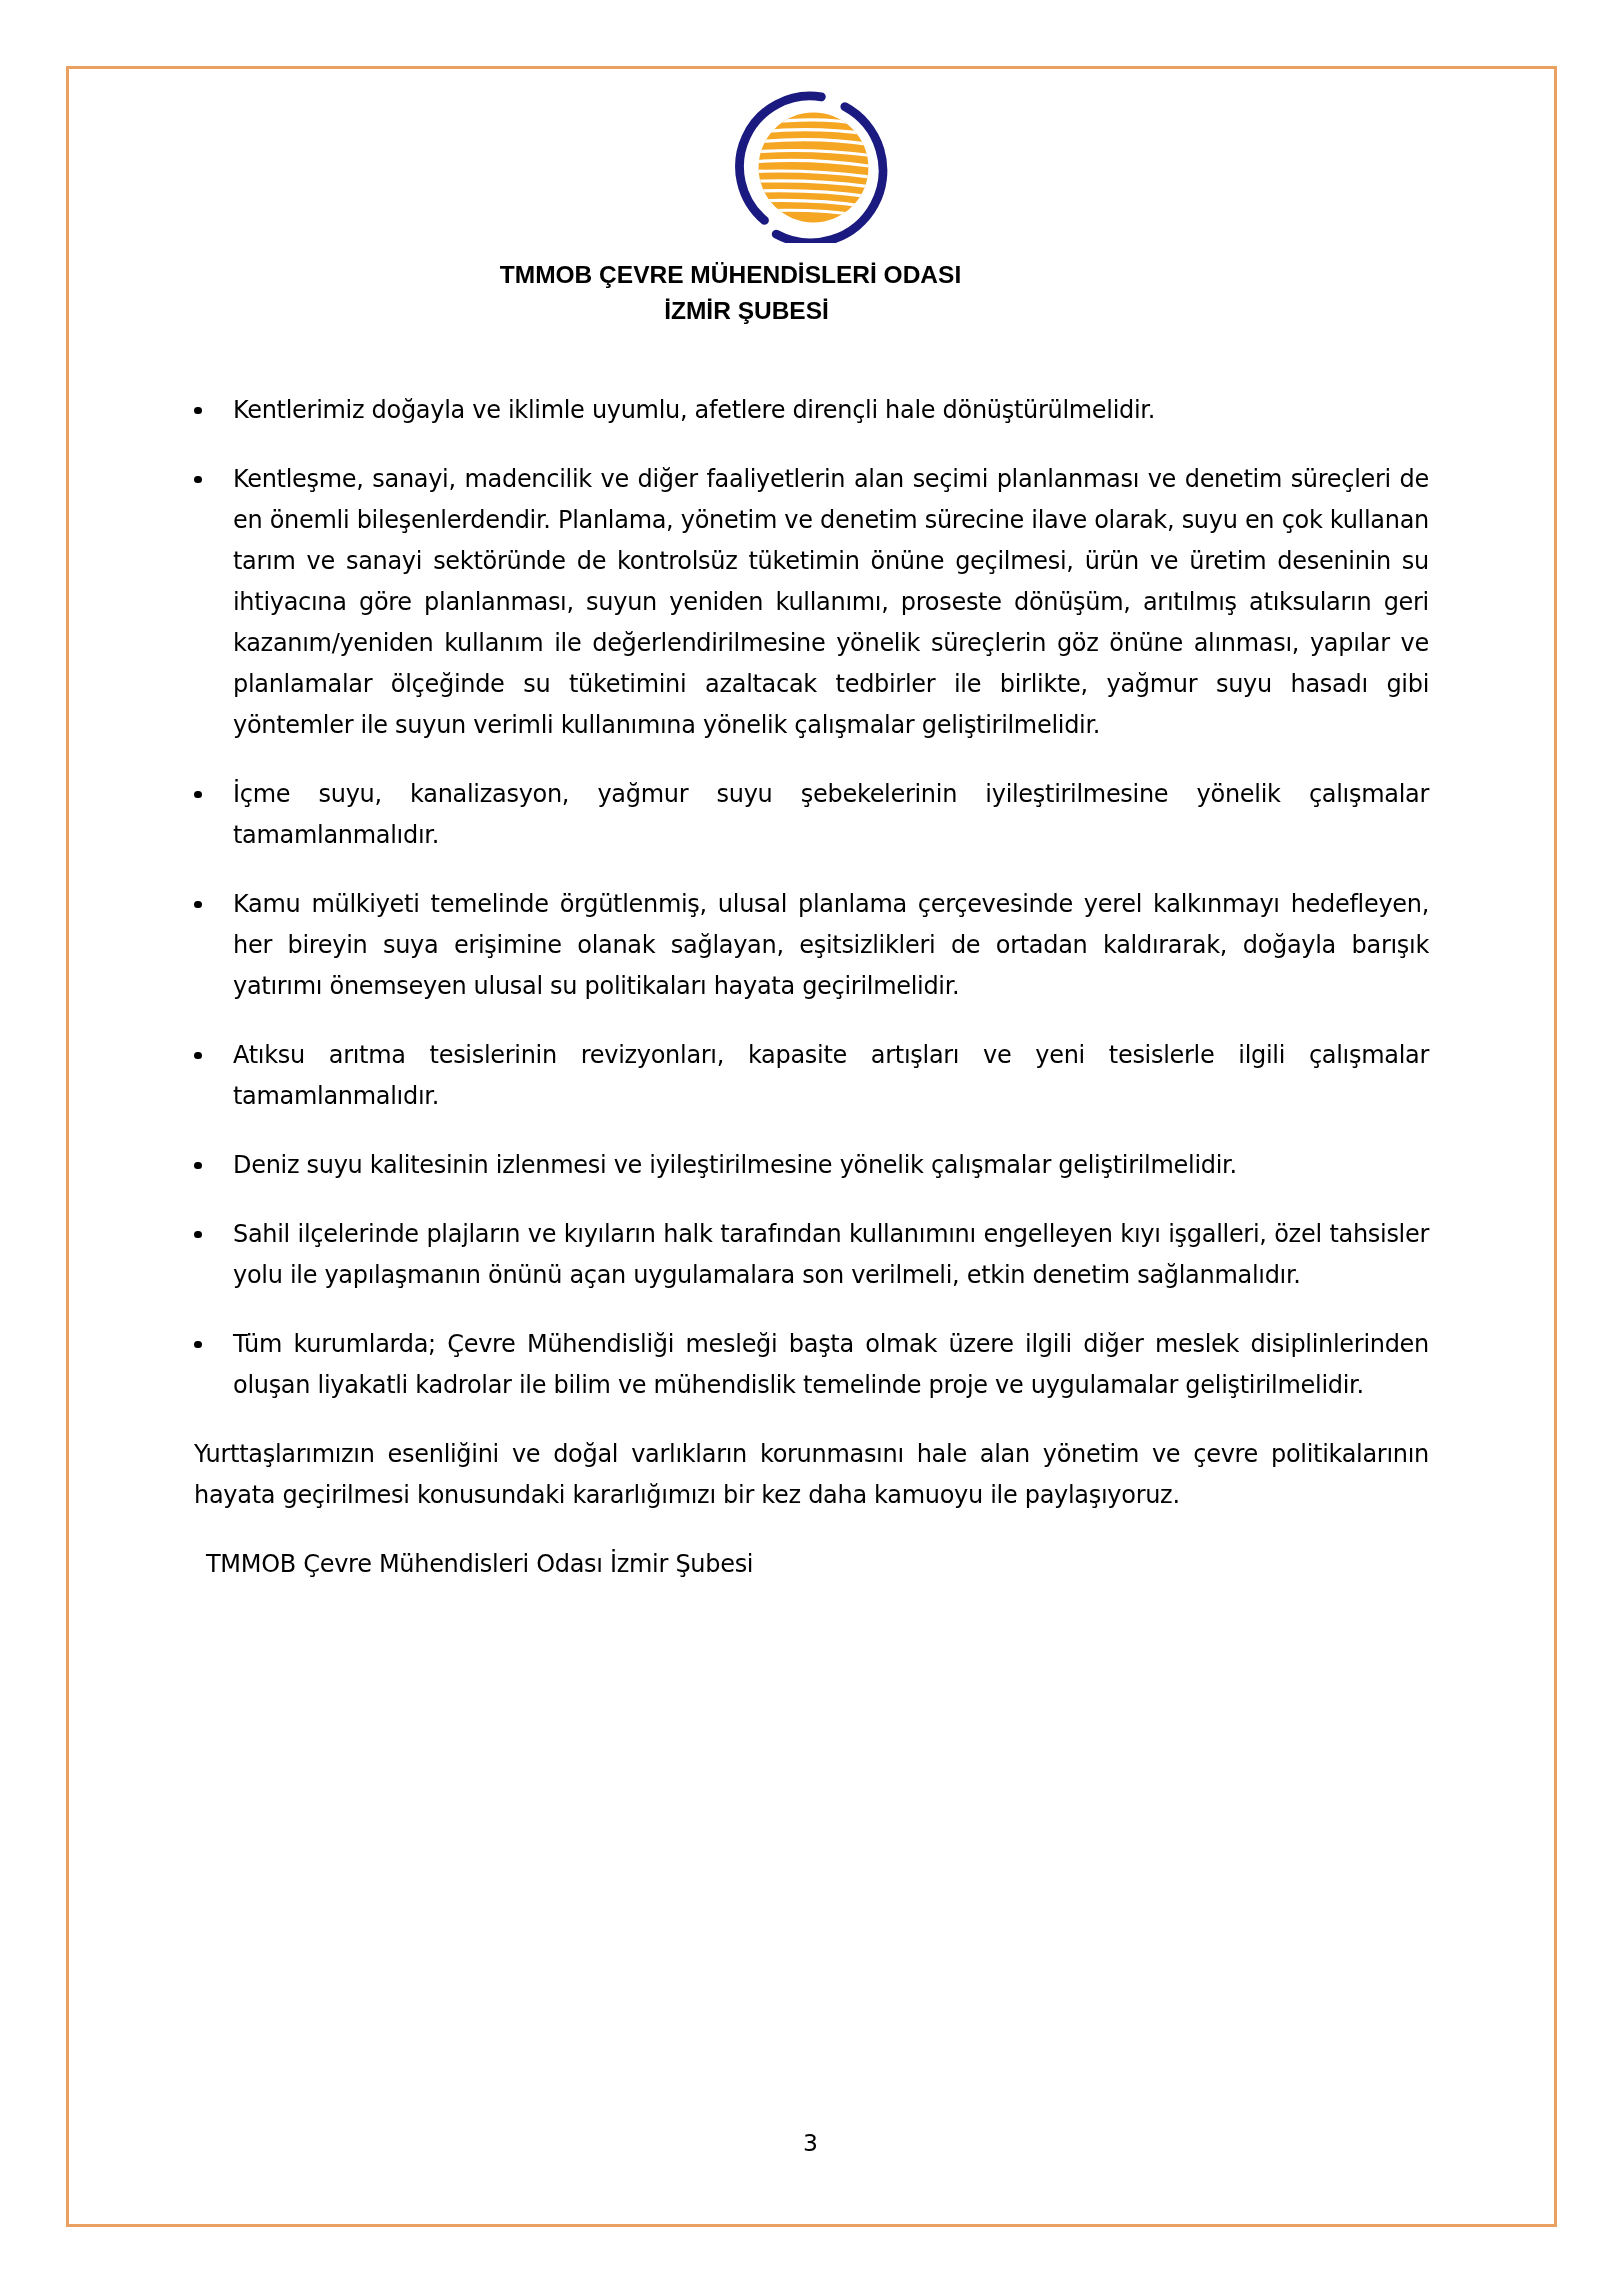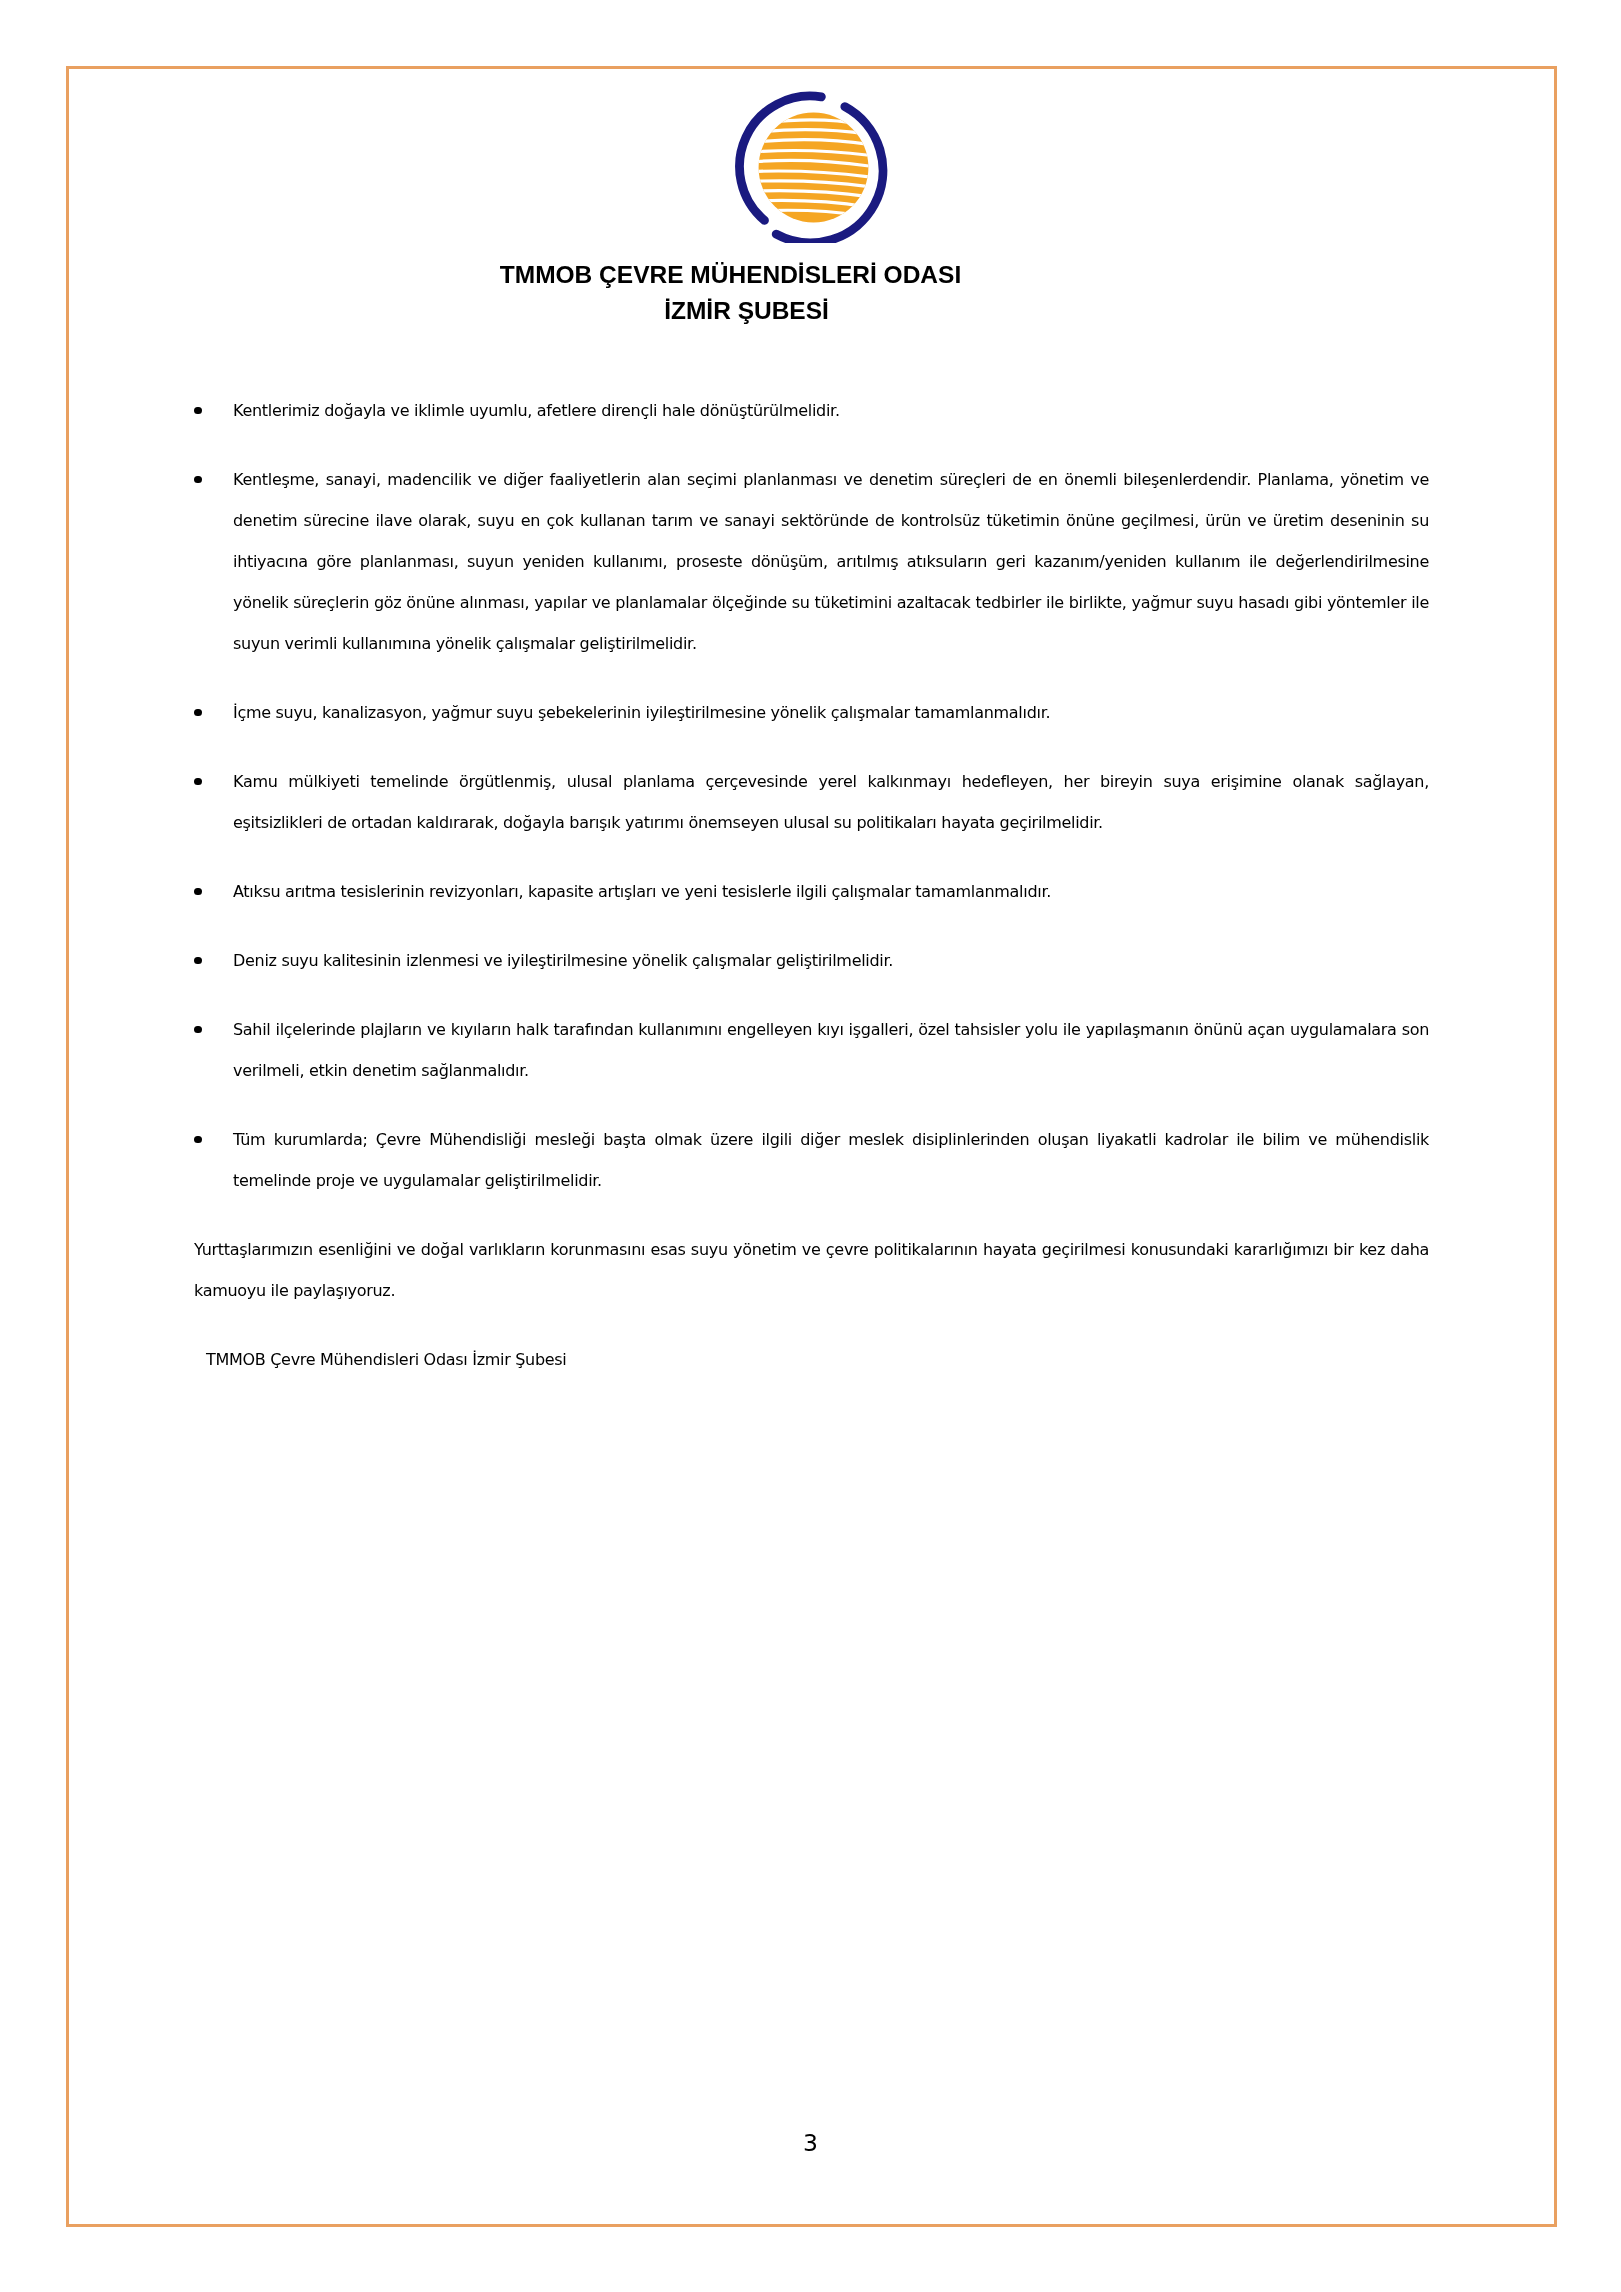--- a/index.html
+++ b/index.html
@@ -13,21 +13,21 @@
     .logo { position: absolute; left: 735px; top: 91px; width: 157px; height: 152px; }
     .title {
       position: absolute; left: 0; width: 1461px; text-align: center;
       font-family: "Liberation Sans", sans-serif; font-weight: bold;
       font-size: 24.5px; color: #000; line-height: 36px;
     }
     .title-1 { top: 257px; }
     .title-2 { top: 293px; margin-left: 16px; }
     .content {
       position: absolute; left: 194px; top: 390px; width: 1235px;
-      font-family: "DejaVu Sans", sans-serif; font-size: 16px;
+      font-family: "DejaVu Sans", sans-serif; font-size: 24px;
       color: #000; line-height: 41px; letter-spacing: -0.3px;
     }
     ul.bullets { list-style: none; margin: 0; padding: 0; }
     ul.bullets li {
       position: relative; padding-left: 39px; margin: 0 0 28px 0;
       text-align: justify;
     }
     .bullet-dot {
       position: absolute; left: 0; top: 16.7px;
       width: 7.8px; height: 7.8px; border-radius: 50%; background: #000;
@@ -77,18 +77,18 @@
   <ul class="bullets">
     <li><span class="bullet-dot"></span><span>Kentlerimiz doğayla ve iklimle uyumlu, afetlere dirençli hale dönüştürülmelidir.</span></li>
     <li><span class="bullet-dot"></span><span>Kentleşme, sanayi, madencilik ve diğer faaliyetlerin alan seçimi planlanması ve denetim süreçleri de en önemli bileşenlerdendir. Planlama, yönetim ve denetim sürecine ilave olarak, suyu en çok kullanan tarım ve sanayi sektöründe de kontrolsüz tüketimin önüne geçilmesi, ürün ve üretim deseninin su ihtiyacına göre planlanması, suyun yeniden kullanımı, proseste dönüşüm, arıtılmış atıksuların geri kazanım/yeniden kullanım ile değerlendirilmesine yönelik süreçlerin göz önüne alınması, yapılar ve planlamalar ölçeğinde su tüketimini azaltacak tedbirler ile birlikte, yağmur suyu hasadı gibi yöntemler ile suyun verimli kullanımına yönelik çalışmalar geliştirilmelidir.</span></li>
     <li><span class="bullet-dot"></span><span>İçme suyu, kanalizasyon, yağmur suyu şebekelerinin iyileştirilmesine yönelik çalışmalar tamamlanmalıdır.</span></li>
     <li><span class="bullet-dot"></span><span>Kamu mülkiyeti temelinde örgütlenmiş, ulusal planlama çerçevesinde yerel kalkınmayı hedefleyen, her bireyin suya erişimine olanak sağlayan, eşitsizlikleri de ortadan kaldırarak, doğayla barışık yatırımı önemseyen ulusal su politikaları hayata geçirilmelidir.</span></li>
     <li><span class="bullet-dot"></span><span>Atıksu arıtma tesislerinin revizyonları, kapasite artışları ve yeni tesislerle ilgili çalışmalar tamamlanmalıdır.</span></li>
     <li><span class="bullet-dot"></span><span>Deniz suyu kalitesinin izlenmesi ve iyileştirilmesine yönelik çalışmalar geliştirilmelidir.</span></li>
     <li><span class="bullet-dot"></span><span>Sahil ilçelerinde plajların ve kıyıların halk tarafından kullanımını engelleyen kıyı işgalleri, özel tahsisler yolu ile yapılaşmanın önünü açan uygulamalara son verilmeli, etkin denetim sağlanmalıdır.</span></li>
     <li><span class="bullet-dot"></span><span>Tüm kurumlarda; Çevre Mühendisliği mesleği başta olmak üzere ilgili diğer meslek disiplinlerinden oluşan liyakatli kadrolar ile bilim ve mühendislik temelinde proje ve uygulamalar geliştirilmelidir.</span></li>
   </ul>
-  <p class="closing">Yurttaşlarımızın esenliğini ve doğal varlıkların korunmasını esas suyu yönetim ve çevre politikalarının hayata geçirilmesi konusundaki kararlığımızı bir kez daha kamuoyu ile paylaşıyoruz.</p>
+  <p class="closing">Yurttaşlarımızın esenliğini ve doğal varlıkların korunmasını hale alan yönetim ve çevre politikalarının hayata geçirilmesi konusundaki kararlığımızı bir kez daha kamuoyu ile paylaşıyoruz.</p>
   <p class="signature">TMMOB Çevre Mühendisleri Odası İzmir Şubesi</p>
 </div>
 
 <div class="page-number">3</div>
 
 
 </body></html>

